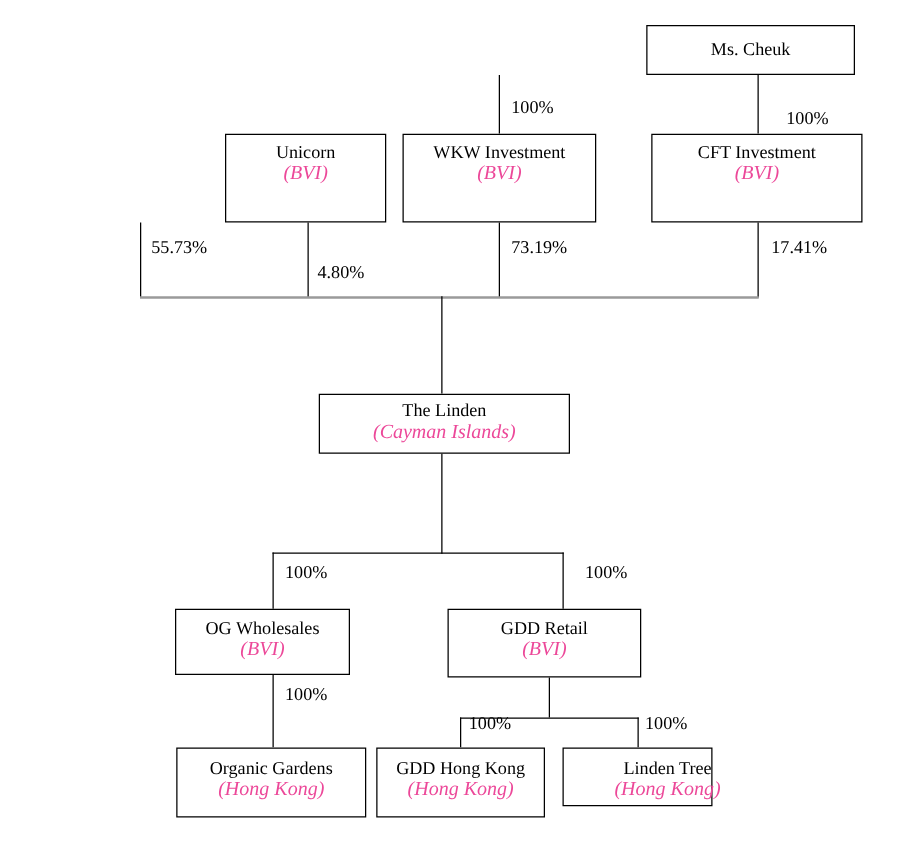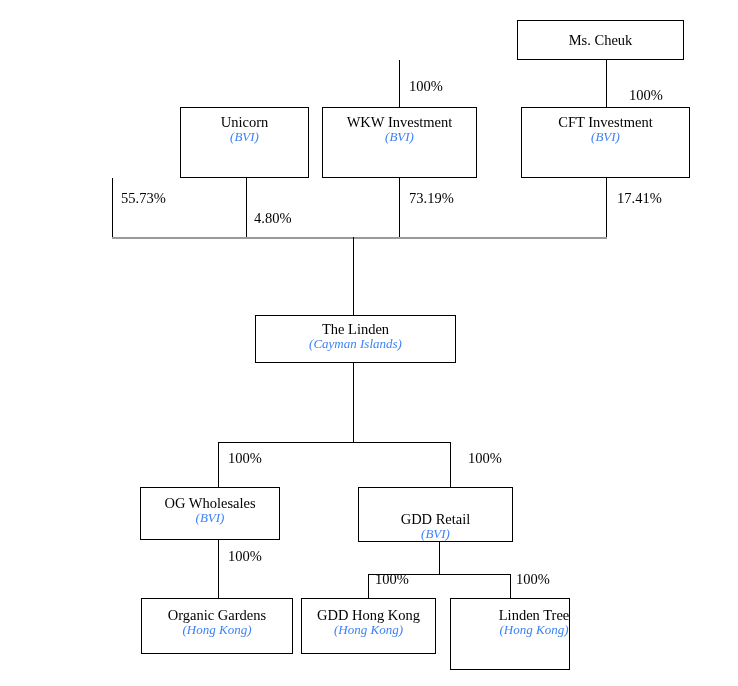--- a/index.html
+++ b/index.html
@@ -26,23 +26,23 @@
     justify-content: flex-start;
     padding-top: 6px;
     line-height: 1.12;
   }
   .node-name {
     font-size: 14.5px;
     color: #000000;
     white-space: nowrap;
   }
   .node-jur {
-    font-size: 13px;
+    font-size: 16px;
     font-style: italic;
-    color: #3b82f6;
+    color: #ec4899;
     white-space: nowrap;
   }
   .edge-v {
     position: absolute;
     width: 0;
     border-left: 1px solid #000000;
   }
   .edge-h {
     position: absolute;
     height: 0;
@@ -118,21 +118,21 @@
   <div class="pct" style="left:228px; top:450px;">100%</div>
 
   <div class="edge-v" style="left:450px; top:442px; height:46px;"></div>
   <div class="pct" style="left:468px; top:450px;">100%</div>
 
   <div class="node" style="left:140px; top:487px; width:140px; height:53px; padding-top:7px;">
     <span class="node-name">OG Wholesales</span>
     <span class="node-jur">(BVI)</span>
   </div>
 
-  <div class="node" style="left:358px; top:487px; width:155px; height:55px; padding-top:23px;">
+  <div class="node" style="left:358px; top:487px; width:155px; height:55px; padding-top:7px;">
     <span class="node-name">GDD Retail</span>
     <span class="node-jur">(BVI)</span>
   </div>
 
   <div class="edge-v" style="left:218px; top:540px; height:58px;"></div>
   <div class="pct" style="left:228px; top:548px;">100%</div>
 
   <div class="edge-v" style="left:439px; top:542px; height:32px;"></div>
   <div class="edge-h" style="left:368px; top:574px; width:143px;"></div>
 
@@ -145,18 +145,18 @@
   <div class="node" style="left:141px; top:598px; width:152px; height:56px; padding-top:8px;">
     <span class="node-name">Organic Gardens</span>
     <span class="node-jur">(Hong Kong)</span>
   </div>
 
   <div class="node" style="left:301px; top:598px; width:135px; height:56px; padding-top:8px;">
     <span class="node-name">GDD Hong Kong</span>
     <span class="node-jur">(Hong Kong)</span>
   </div>
 
-  <div class="node" style="left:450px; top:598px; width:120px; height:72px; padding-top:8px;padding-left:48px;">
+  <div class="node" style="left:450px; top:598px; width:120px; height:47px; padding-top:8px;padding-left:48px;">
     <span class="node-name">Linden Tree</span>
     <span class="node-jur">(Hong Kong)</span>
   </div>
 
 </div>
 
 </body></html>

